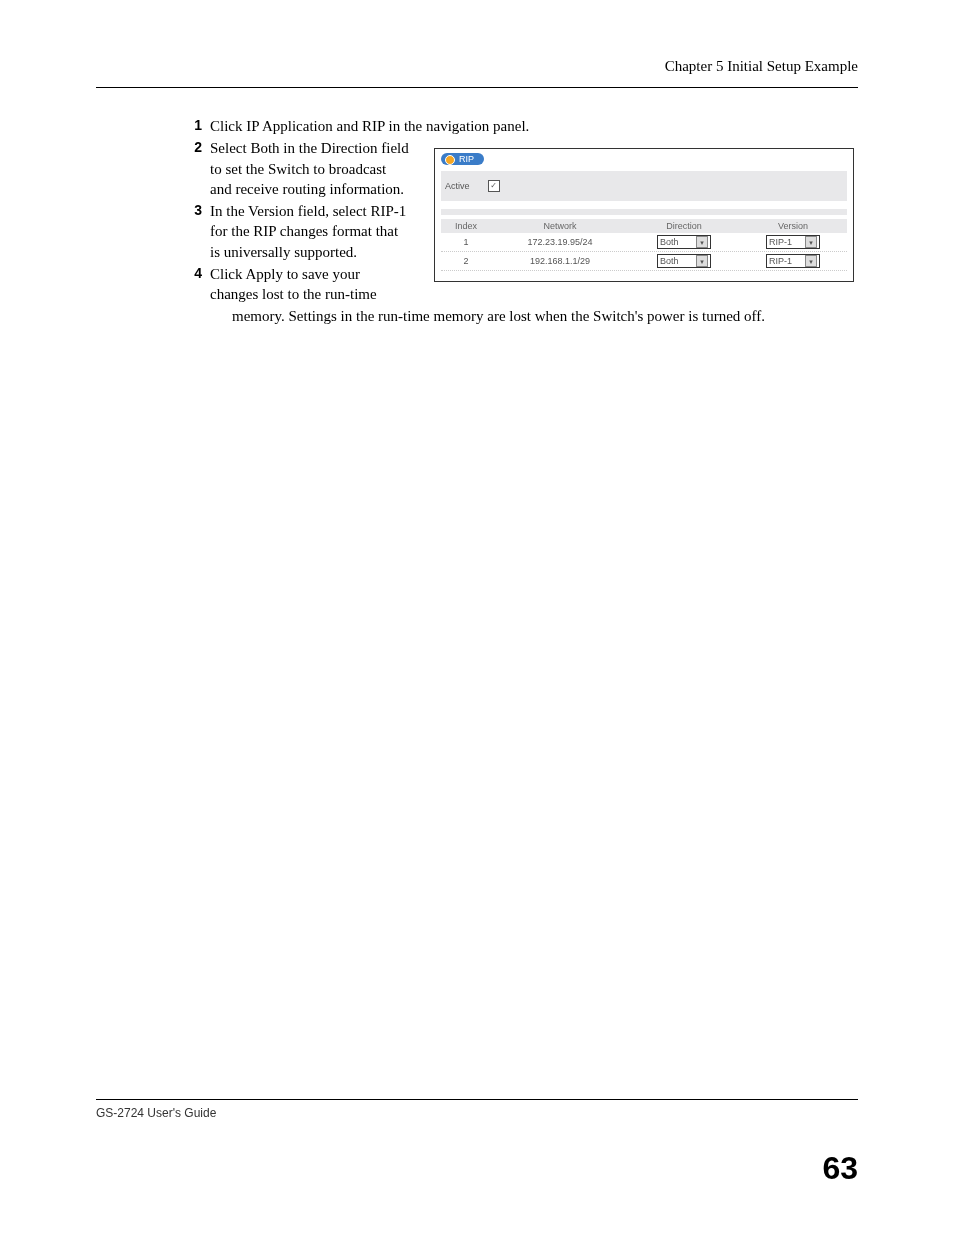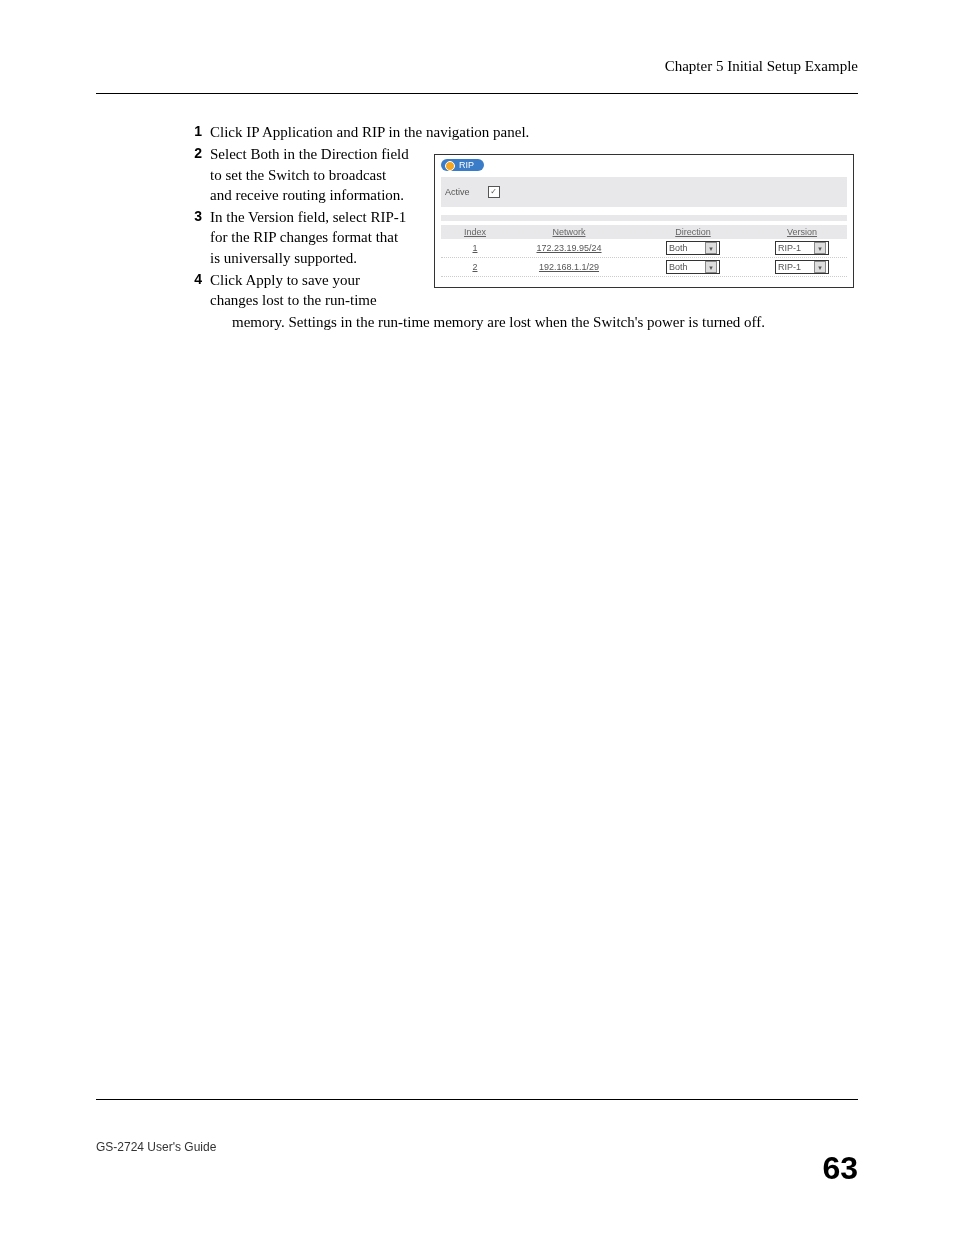--- a/index.html
+++ b/index.html
@@ -16,21 +16,21 @@
   }
   .page {
     padding: 58px 96px 0 96px;
     box-sizing: border-box;
     height: 100%;
     position: relative;
   }
   .header {
     text-align: right;
     font-size: 15px;
-    margin-bottom: 18px;
+    margin-bottom: 12px;
   }
   .hr-top {
     border: none;
     border-top: 1px solid #000;
     margin: 0 0 28px 0;
   }
   .content-wrap {
     position: relative;
   }
   .steps {
@@ -115,22 +115,21 @@
   .gap-bar {
     height: 6px;
     background: #e8e8ea;
     margin-top: 8px;
   }
   .grid-head, .grid-row {
     display: grid;
     grid-template-columns: 50px 130px 110px 100px;
     align-items: center;
     column-gap: 4px;
-    padding: 2px 9px;
-    text-decoration: underline;
+    padding: 2px 0;
   }
   .grid-head {
     background: #e8e8ea;
     color: #666;
     margin-top: 4px;
   }
   .grid-head div, .grid-row div { text-align: center; }
   .grid-row {
     border-bottom: 1px dotted #ccc;
   }
@@ -176,21 +175,21 @@
     bottom: 48px;
   }
   .hr-bottom {
     border: none;
     border-top: 1px solid #000;
     margin: 0 0 6px 0;
   }
   .footer-row {
     display: flex;
     justify-content: space-between;
-    align-items: center;
+    align-items: flex-start;
   }
   .guide-name {
     font-family: Arial, Helvetica, sans-serif;
     font-size: 12px;
     color: #333;
   }
   .page-num {
     font-family: Arial, Helvetica, sans-serif;
     font-size: 32px;
     font-weight: bold;

